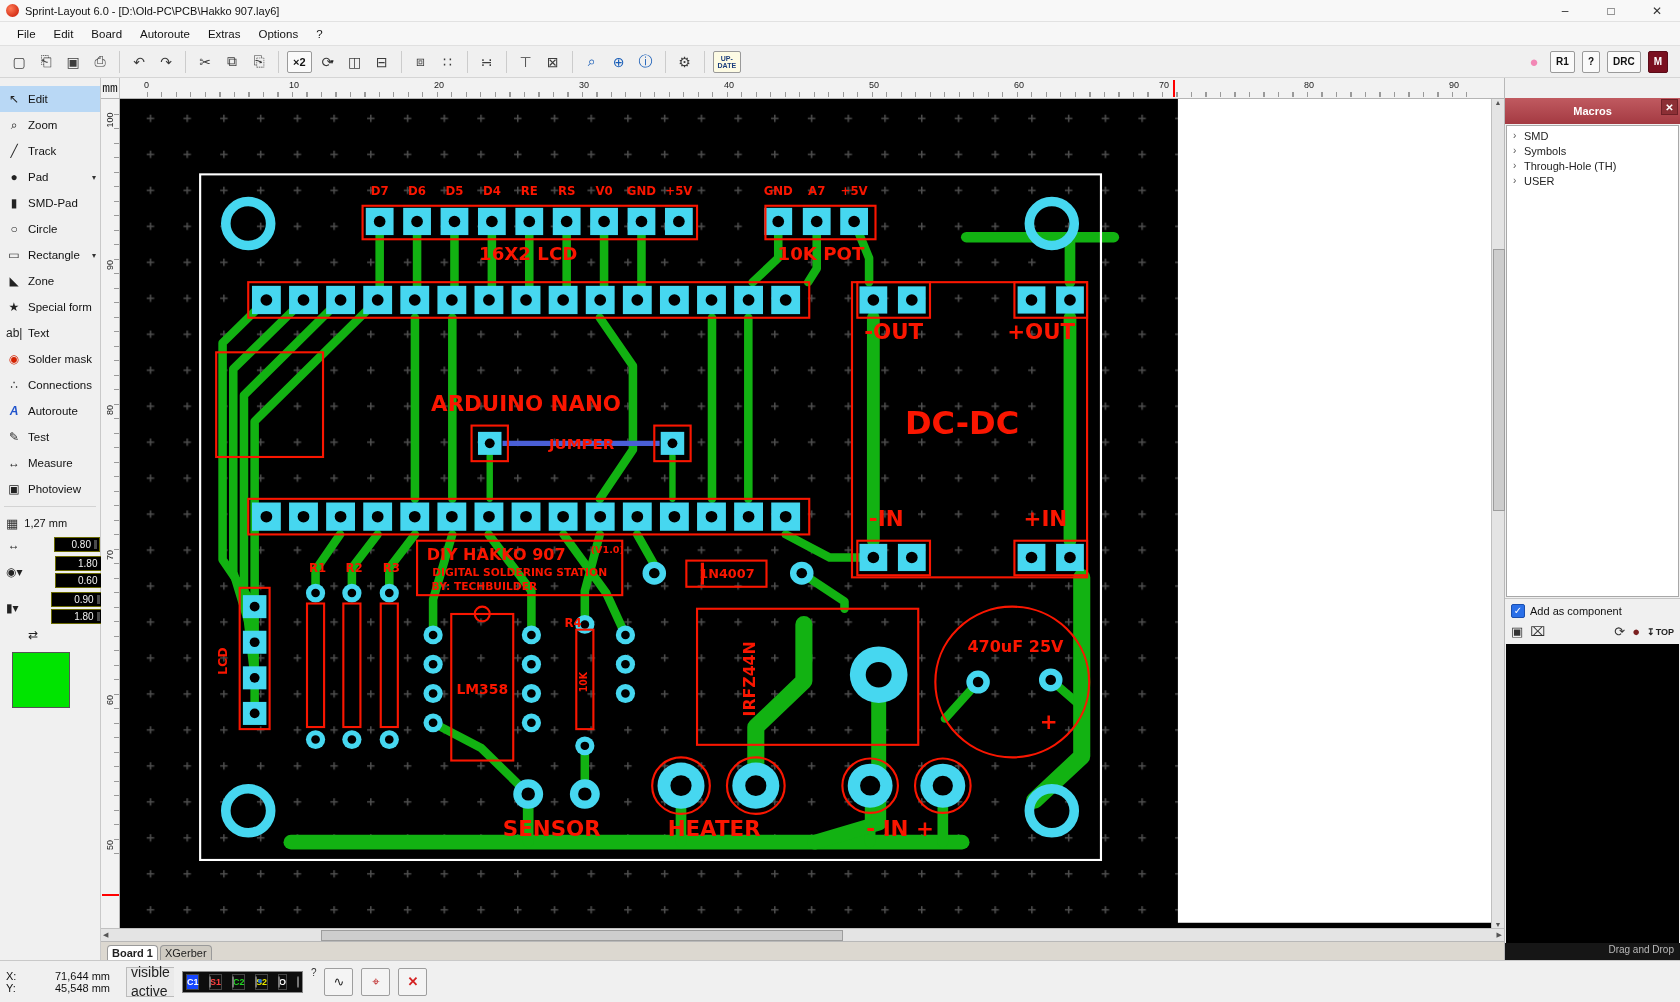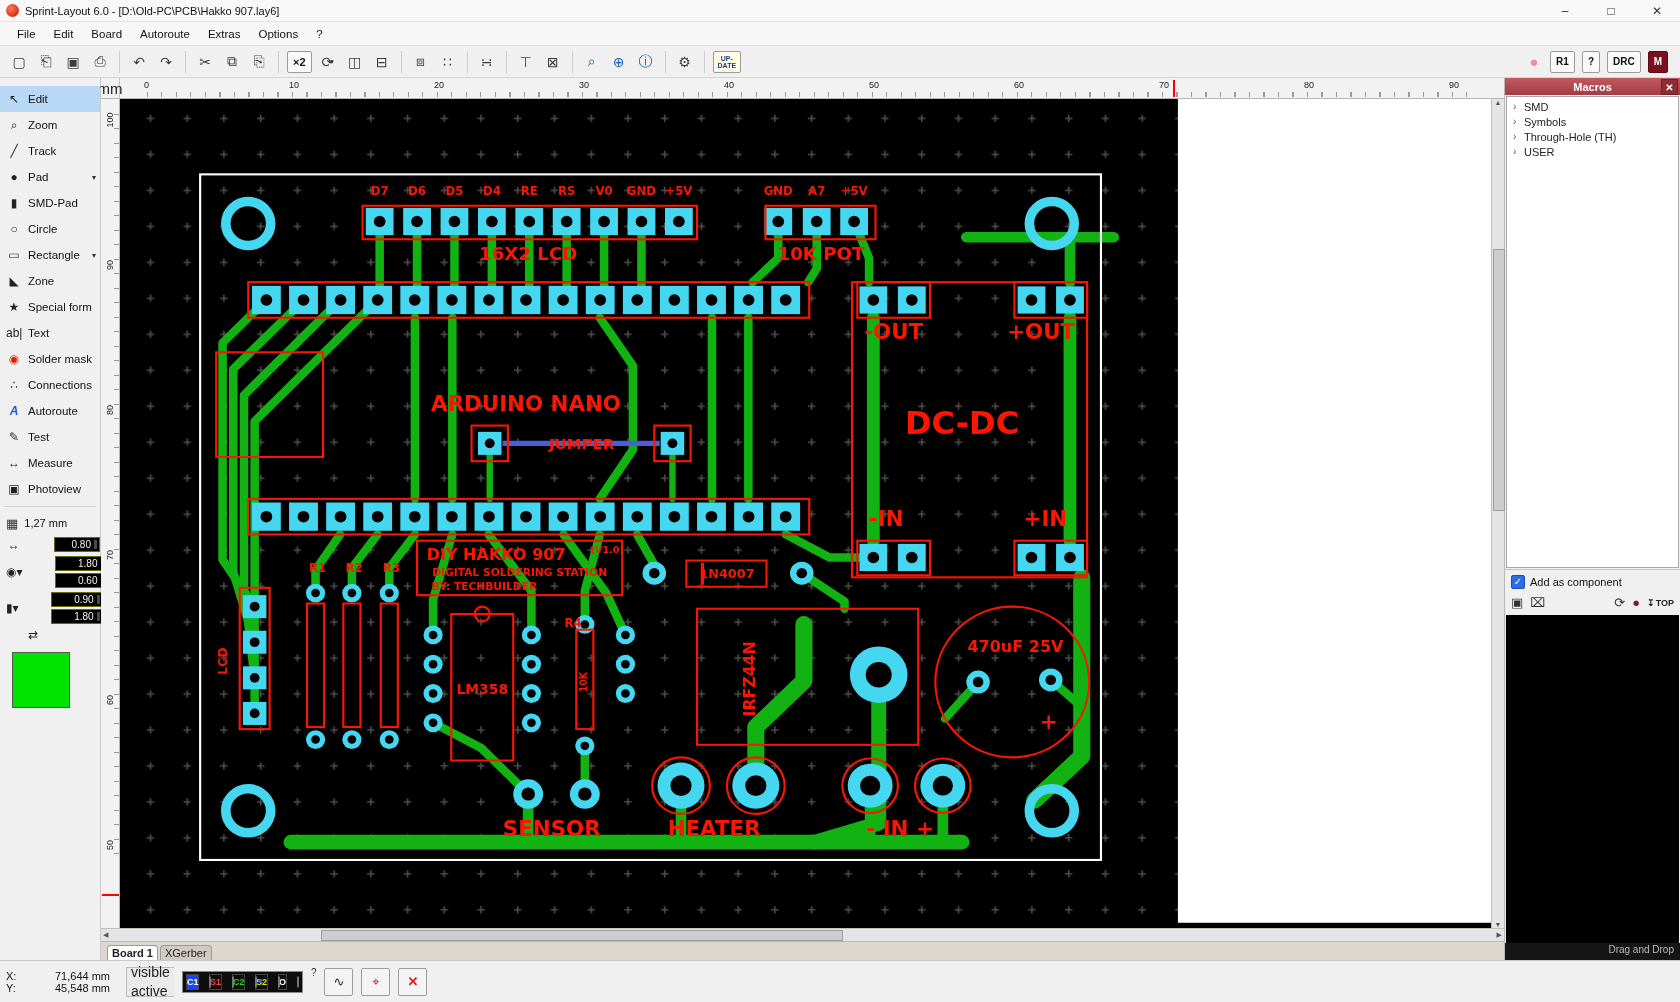--- a/index.html
+++ b/index.html
@@ -42,40 +42,40 @@
   .frow{display:flex;align-items:center;gap:4px;padding:2px 0 2px 6px;}
   .ficon{width:18px;text-align:center;font-size:12px;color:#222;}
   .fcol{display:flex;flex-direction:column;gap:2px;}
   .fbox{width:40px;background:#000;color:#f2f2f2;border:1px solid #6a6a00;font-size:10px;text-align:right;padding:1px 8px 1px 2px;position:relative;margin-left:28px;}
   .fbox::after{content:"";position:absolute;right:2px;top:2px;bottom:2px;width:3px;background:#4a4a4a;}
   .swapico{padding:2px 0 2px 28px;font-size:12px;color:#222;}
   .swatch{width:56px;height:54px;background:#00e400;border:1px solid #555;margin:8px 0 0 12px;}
   
   .work{flex:1 1 auto;display:flex;flex-direction:column;min-width:0;background:#bfbfbf;}
   .ruler-top{height:20px;display:flex;flex:0 0 auto;background:#f2f2f2;border-bottom:1px solid #b5b5b5;}
-  .ruler-corner{width:18px;flex:0 0 auto;font-size:15px;color:#222;display:flex;align-items:center;justify-content:center;border-right:1px solid #c5c5c5;}
+  .ruler-corner{width:18px;flex:0 0 auto;font-size:13px;color:#222;display:flex;align-items:center;justify-content:center;border-right:1px solid #c5c5c5;font-family:Liberation Mono, monospace;}
   .ruler-strip{position:relative;flex:1 1 auto;background-image:repeating-linear-gradient(to right,#9a9a9a 0 1px,transparent 1px 14.5px);background-size:1320px 5px;background-position:27px 14px;background-repeat:no-repeat;}
   .rtick{position:absolute;top:2px;font-size:9px;color:#222;transform:translateX(-3px);}
   .marker-top{position:absolute;left:1053px;top:2px;width:2px;height:17px;background:#ff0000;}
   .work-row{flex:1 1 auto;display:flex;min-height:0;}
   .ruler-left{width:18px;flex:0 0 auto;background:#f2f2f2;border-right:1px solid #b5b5b5;position:relative;background-image:repeating-linear-gradient(to bottom,#9a9a9a 0 1px,transparent 1px 14.5px);background-size:5px 745px;background-position:13px 15px;background-repeat:no-repeat;}
   .vtick{position:absolute;left:0;width:18px;text-align:center;font-size:9px;color:#222;transform:rotate(-90deg);}
   .marker-left{position:absolute;top:795px;left:1px;height:2px;width:17px;background:#ff0000;}
   .canvas{flex:1 1 auto;position:relative;background:#000;min-width:0;}
   .canvas svg{width:100%;height:100%;display:block;}
   .vscroll{width:12px;flex:0 0 auto;background:#e4e4e4;border-left:1px solid #c0c0c0;display:flex;flex-direction:column;align-items:center;font-size:7px;color:#555;position:relative;}
   .vthumb{position:absolute;top:150px;left:1px;width:10px;height:260px;background:#cdcdcd;border:1px solid #9d9d9d;}
   .hscroll{height:12px;flex:0 0 auto;background:#e4e4e4;border-top:1px solid #c0c0c0;position:relative;font-size:7px;color:#555;display:flex;align-items:center;justify-content:space-between;padding:0 2px;}
   .hthumb{position:absolute;left:220px;top:1px;height:9px;width:520px;background:#cdcdcd;border:1px solid #9d9d9d;}
   .tabbar{height:18px;flex:0 0 auto;background:#dcd8d0;display:flex;align-items:flex-end;padding-left:6px;gap:2px;border-top:1px solid #b8b8b8;}
   .tab{padding:1px 4px;font-size:11px;color:#222;background:#cfcbc2;border:1px solid #9a9a9a;border-bottom:none;border-radius:4px 4px 0 0;}
   .tab.active{background:#ffffff;font-weight:bold;}
   
   .macros{width:175px;flex:0 0 auto;background:#f0f0f0;border-left:1px solid #b8b8b8;display:flex;flex-direction:column;}
-  .m-head{height:17px;flex:0 0 auto;background:linear-gradient(#c05a60,#a43a42);color:#fff;font-size:11px;font-weight:bold;display:flex;align-items:center;justify-content:center;position:relative;}
+  .m-head{height:26px;flex:0 0 auto;background:linear-gradient(#c05a60,#a43a42);color:#fff;font-size:11px;font-weight:bold;display:flex;align-items:center;justify-content:center;position:relative;margin-top:20px;}
   .m-close{position:absolute;right:2px;top:1px;width:15px;height:14px;background:#8c2f35;color:#fff;font-size:10px;display:flex;align-items:center;justify-content:center;border:1px solid #6d2026;}
   .m-tree{flex:0 0 auto;height:468px;background:#ffffff;border:1px solid #a8a8a8;margin:1px;overflow:hidden;padding-top:2px;}
   .tree-item{height:15px;display:flex;align-items:center;gap:4px;padding-left:6px;font-size:11px;color:#222;}
   .twisty{color:#555;font-size:10px;width:7px;}
   .m-add{flex:0 0 auto;border-top:1px solid #c5c5c5;padding:5px 6px 3px 6px;}
   .m-add label{display:flex;align-items:center;gap:5px;font-size:11px;color:#111;}
   .chk{width:12px;height:12px;background:#2a6fe8;border:1px solid #1a4fae;color:#fff;font-size:10px;line-height:11px;text-align:center;border-radius:2px;}
   .m-icons{display:flex;align-items:center;gap:7px;margin-top:6px;font-size:13px;color:#333;}
   .m-icons .grow{flex:1 1 auto;}
   .m-icons .sphere{color:#7a2020;}

